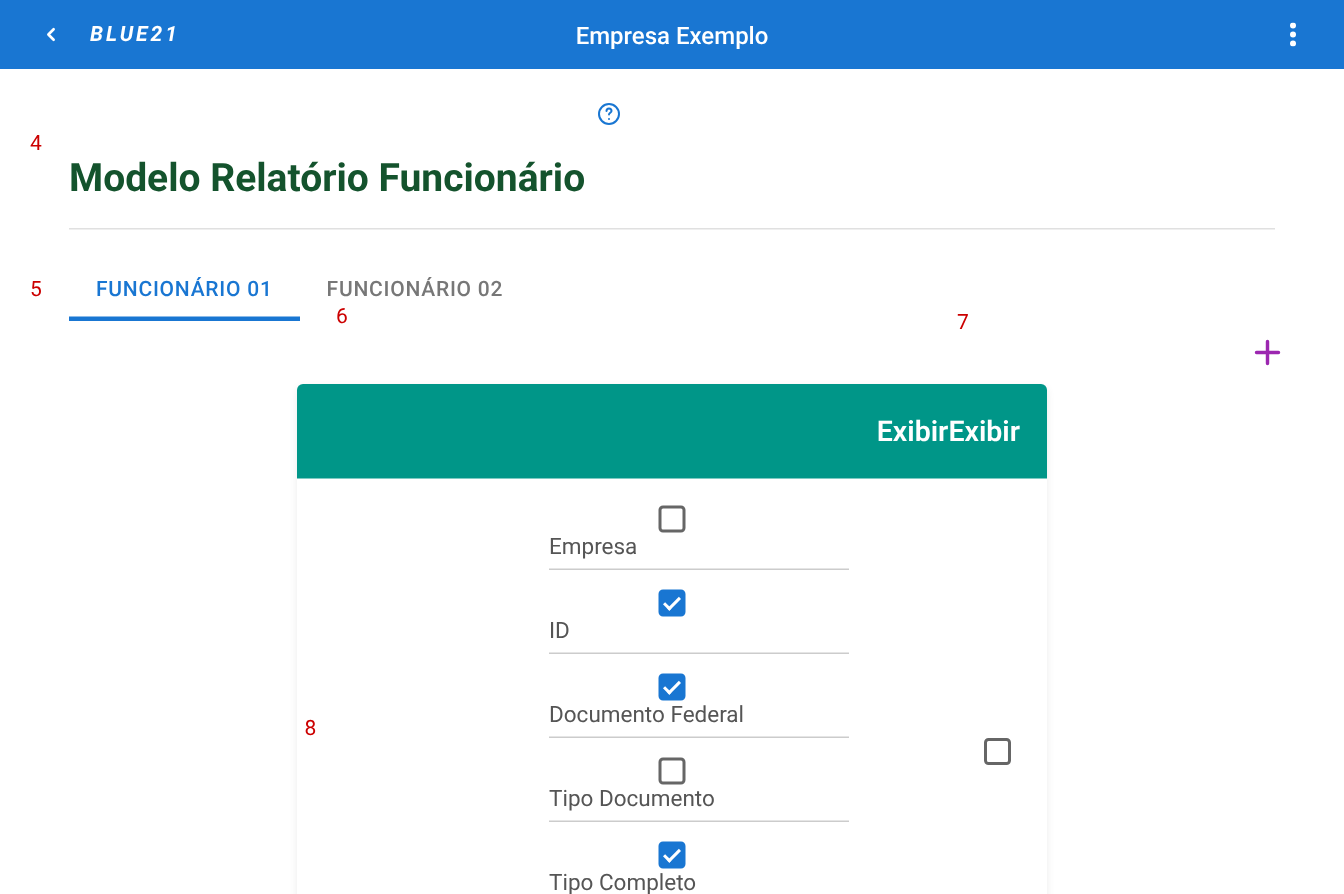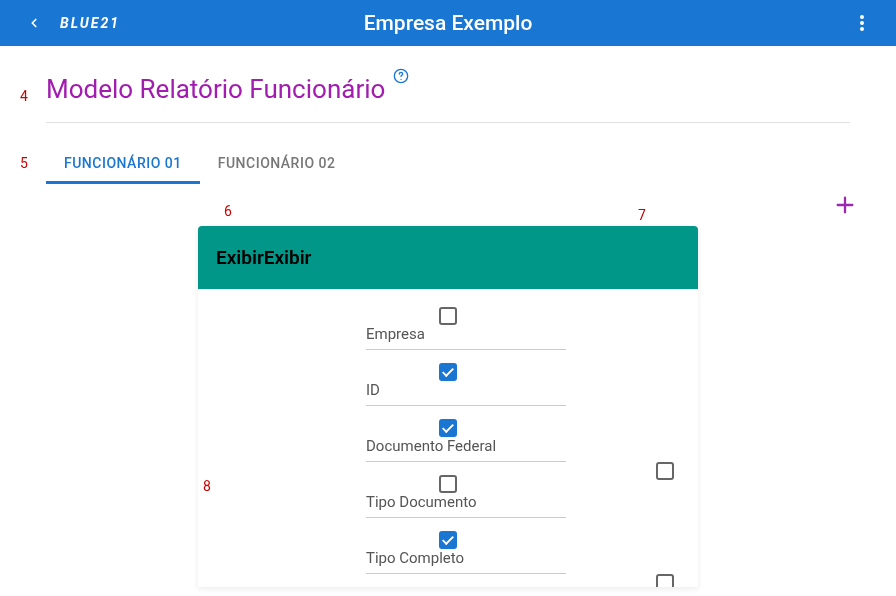--- a/index.html
+++ b/index.html
@@ -32,21 +32,21 @@
     margin-left: 16px;
     font-weight: 700;
     letter-spacing: 2px;
     font-size: 14px;
     font-style: italic;
   }
   .header-title {
     position: absolute;
     left: 50%;
     transform: translateX(-50%);
-    font-size: 21px;
+    font-size: 16px;
     font-weight: 500;
   }
   .more {
     margin-left: auto;
     width: 20px;
     height: 20px;
     cursor: pointer;
     display: flex;
     align-items: center;
     justify-content: center;
@@ -56,23 +56,24 @@
   }
   .page-title-row {
     display: flex;
     align-items: flex-start;
     margin-top: 28px;
     position: relative;
   }
   .ann { color: #c00; font-size: 14px; position: absolute; }
   .title-ann { left: -26px; top: 14px; }
   .page-title {
-    color: #a21caf;
+    color: #14532d;
     font-size: 26px;
-    font-weight: 400;
+    font-weight: 700;
+    margin-top: 30px;
   }
   .help-icon {
     color: #1976D2;
     margin-left: 8px;
     font-size: 16px;
     position: relative;
     top: -6px;
   }
   .divider {
     height: 1px;
@@ -116,23 +117,23 @@
   }
   .panel {
     width: 500px;
     background: #fff;
     box-shadow: 0 2px 6px rgba(0,0,0,0.08);
     border-radius: 4px 4px 0 0;
     overflow: hidden;
   }
   .panel-header {
     background: #009688;
-    color: #000000;
-    display: flex;
-    justify-content: flex-start;
+    color: #ffffff;
+    display: flex;
+    justify-content: flex-end;
     align-items: center;
     padding: 20px 18px;
     font-size: 19px;
     font-weight: 600;
   }
   .rows { padding: 18px 18px 0 18px; }
   .row {
     display: flex;
     align-items: center;
     height: 56px;

